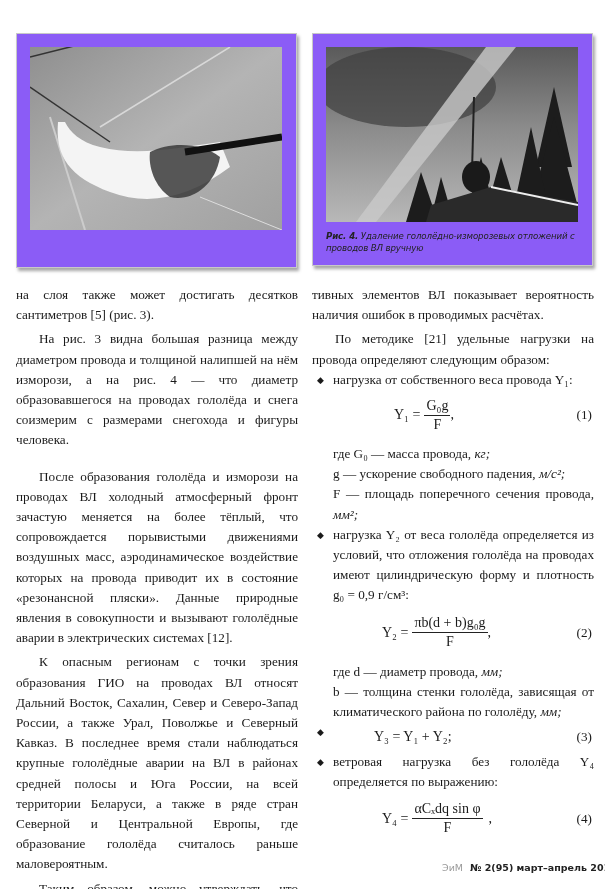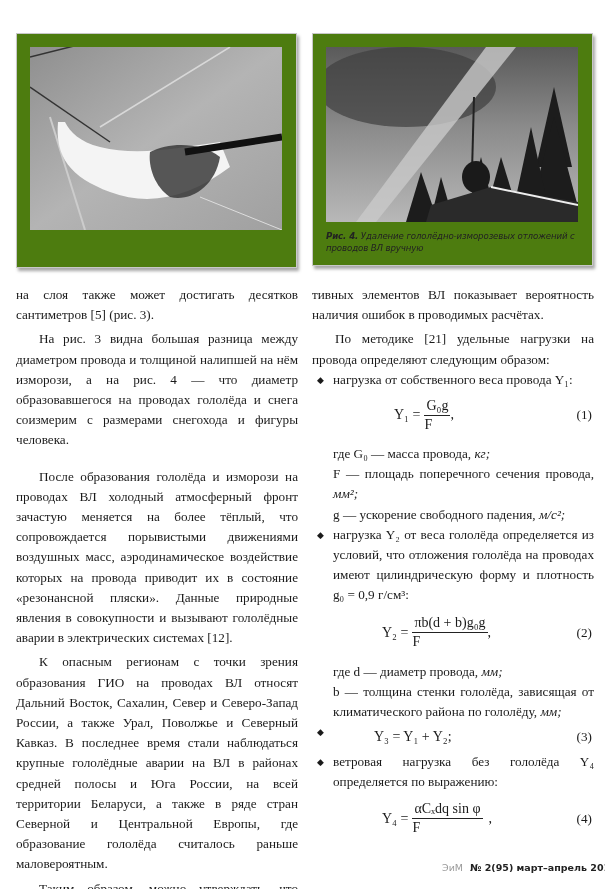--- a/index.html
+++ b/index.html
@@ -1,33 +1,33 @@
 <!DOCTYPE html>
 <html><head>
 <meta charset="utf-8">
 <style>
   html, body { margin:0; padding:0; }
   body { width:605px; height:889px; background:#fff; position:relative; overflow:hidden;
          font-family:"Liberation Serif","DejaVu Serif",serif; color:#1a1a1a; }
-  .fig { position:absolute; background:#4d7c0f; border:1px solid #c8c8c8;
+  .fig { position:absolute; background:#8b5cf6; border:1px solid #c8c8c8;
          box-shadow: 2px 3px 3px rgba(0,0,0,0.35); }
   .photo { position:absolute; overflow:hidden; }
   .caption { position:absolute; font-family:"DejaVu Sans","Liberation Sans",sans-serif;
              font-size:8.6px; font-style:italic; line-height:12px; color:#222; letter-spacing:-0.1px; }
   .caption b { font-style:italic; font-weight:bold; }
   .col { position:absolute; top:285px; width:282px; font-size:13.2px; line-height:20.2px; }
   .col p { margin:0; text-align:justify; }
   .col p.ind { text-indent:23px; }
   .col p.cont { text-indent:0; }
   .bul { position:relative; padding-left:21px; text-align:justify; }
   .bul .dot { position:absolute; left:5px; top:0; font-size:9px; }
   .where { padding-left:21px; }
   .formula { position:relative; height:46px; display:flex; align-items:center; }
   .fx { position:absolute; display:flex; align-items:center; font-size:14px; }
-  .frac { display:inline-flex; flex-direction:column; margin-left:4px; }
+  .frac { display:inline-flex; flex-direction:column; align-items:center; margin-left:4px; }
   .frac .num { border-bottom:1px solid #222; padding:0 2px 1px; line-height:16px; }
   .frac .den { line-height:16px; padding-top:1px; }
   .eqn { position:absolute; right:2px; font-size:13.2px; }
   .it { font-style:italic; }
   .footer { position:absolute; top:858px; left:398px; width:194px; height:20px;
             font-family:"DejaVu Sans","Liberation Sans",sans-serif; font-size:9.5px;margin-left:44px; }
   .footer .mag { position:absolute; left:0; top:4px; color:#9a9a9a; }
   .footer .iss { position:absolute; left:28px; top:4px; font-weight:bold; color:#222; }
   .footer .pg { position:absolute; right:0; top:0; font-weight:bold; font-size:14px; color:#b91c1c; }
 </style>
@@ -112,22 +112,22 @@
       <span class="frac">
           <span class="num">G₀g</span>
           <span class="den">F</span>
         </span>
       <span>,</span>
     </div>
     <span class="eqn">(1)</span>
   </div>
   <div class="where" style="margin-top:4px;">
     <div><span>где G₀ — масса провода, </span><span class="it">кг;</span></div>
+    <div><span>g — ускорение свободного падения, </span><span class="it">м/с²;</span></div>
     <div style="text-align:justify;"><span>F — площадь поперечного сечения провода, </span><span class="it">мм²;</span></div>
-    <div><span>g — ускорение свободного падения, </span><span class="it">м/с²;</span></div>
   </div>
   <div class="bul">
     <span class="dot">◆</span>
     <span>нагрузка Y₂ от веса гололёда определяется из условий, что отложения гололёда на проводах имеют цилиндрическую форму и плотность g₀ = 0,9 г/см³:</span>
   </div>
   <div class="formula" style="height:54px;">
     <div class="fx" style="left:70px;">
       <span>Y₂ =</span>
       <span class="frac">
           <span class="num">πb(d + b)g₀g</span>

